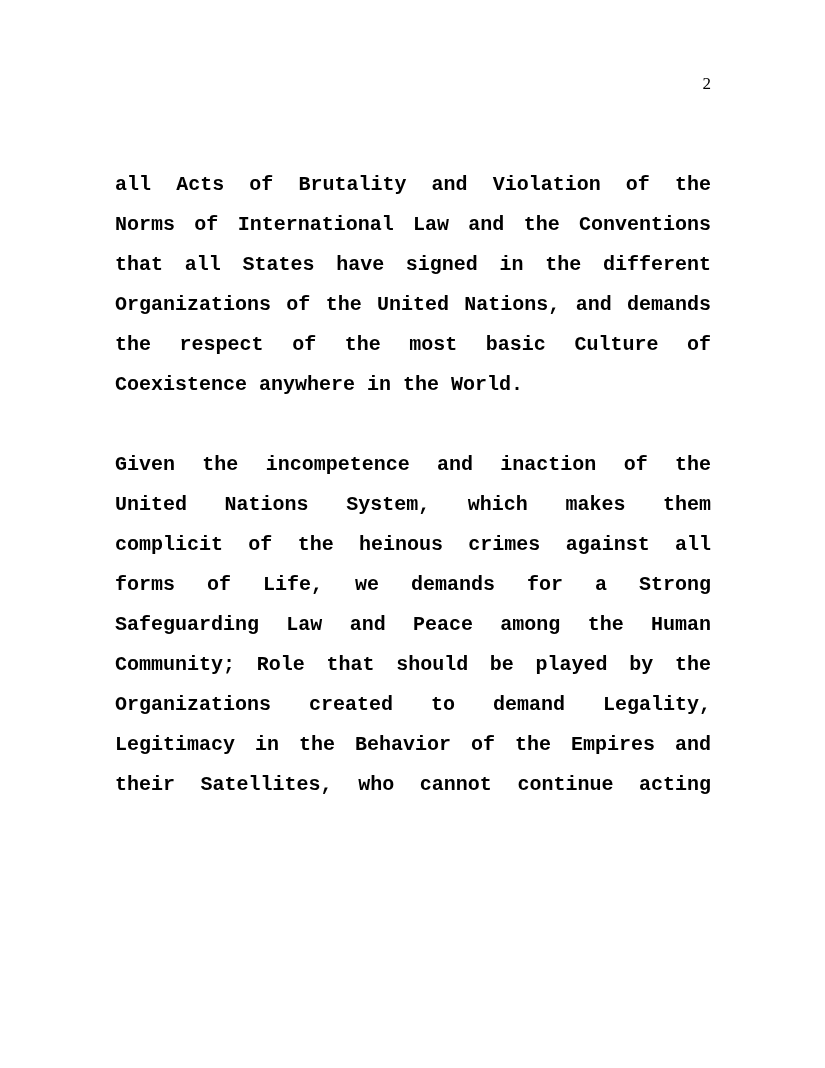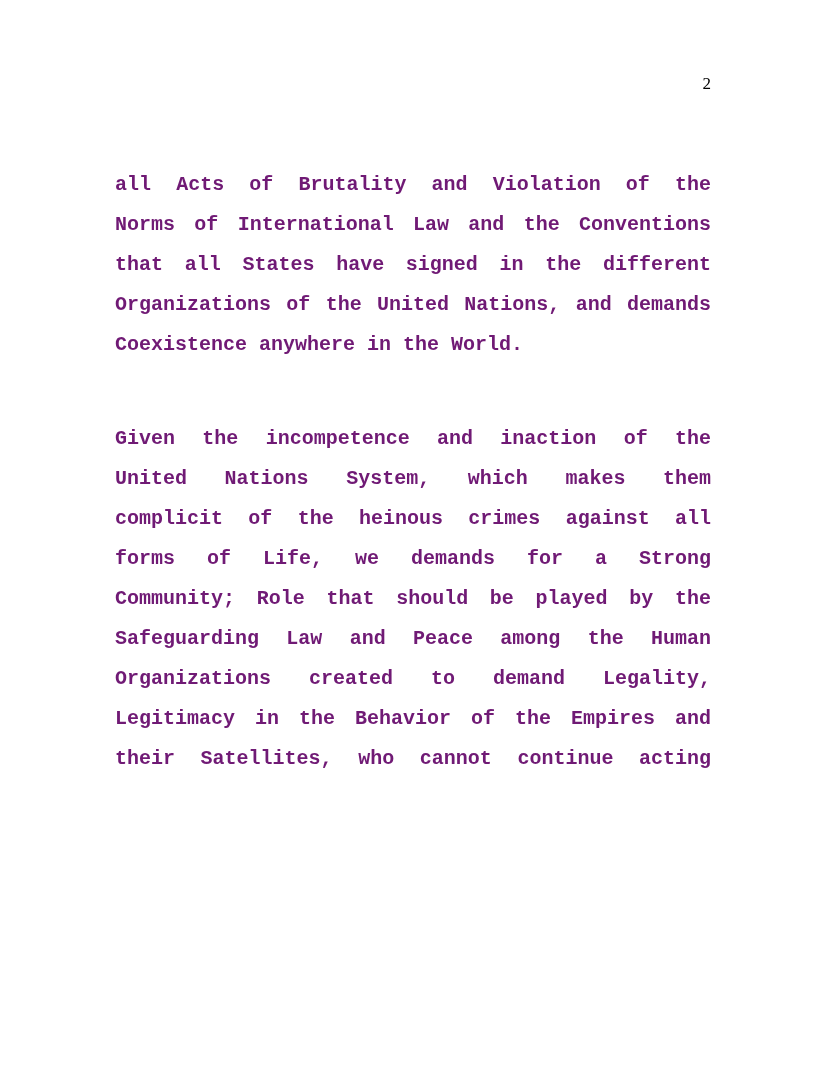--- a/index.html
+++ b/index.html
@@ -22,27 +22,27 @@
     font-family: "Liberation Serif", "DejaVu Serif", serif;
     font-size: 17px;
     color: #000000;
     text-align: right;
   }
   .body-text {
     position: absolute;
     top: 165px;
     left: 115px;
     width: 596px;
-    color: #701a75;
+    color: #000000;
     font-family: "Liberation Mono", "DejaVu Sans Mono", monospace;
     font-weight: bold;
     font-size: 20px;
   }
   .para { margin: 0; }
-  .para + .para { margin-top: 54px; } 
+  .para + .para { margin-top: 40px; } 
   .line {
     display: block;
     height: 40px;
     line-height: 40px;
     white-space: nowrap;
     text-align: justify;
     text-align-last: justify;
     -moz-text-align-last: justify;
   }
   .line.last {
@@ -58,29 +58,30 @@
 
   <div class="page-number">2</div>
 
   <div class="body-text">
 
     <p class="para">
       <span class="line">all Acts of Brutality and Violation of the</span>
       <span class="line">Norms of International Law and the Conventions</span>
       <span class="line">that all States have signed in the different</span>
       <span class="line">Organizations of the United Nations, and demands</span>
+      <span class="line">the respect of the most basic Culture of</span>
       <span class="line last">Coexistence anywhere in the World.</span>
     </p>
 
     <p class="para">
       <span class="line">Given the incompetence and inaction of the</span>
       <span class="line">United Nations System, which makes them</span>
       <span class="line">complicit of the heinous crimes against all</span>
       <span class="line">forms of Life, we demands for a Strong</span>
+      <span class="line">Safeguarding Law and Peace among the Human</span>
       <span class="line">Community; Role that should be played by the</span>
-      <span class="line">Safeguarding Law and Peace among the Human</span>
       <span class="line">Organizations created to demand Legality,</span>
       <span class="line">Legitimacy in the Behavior of the Empires and</span>
       <span class="line">their Satellites, who cannot continue acting</span>
     </p>
 
   </div>
 </div>
 
 </body></html>

